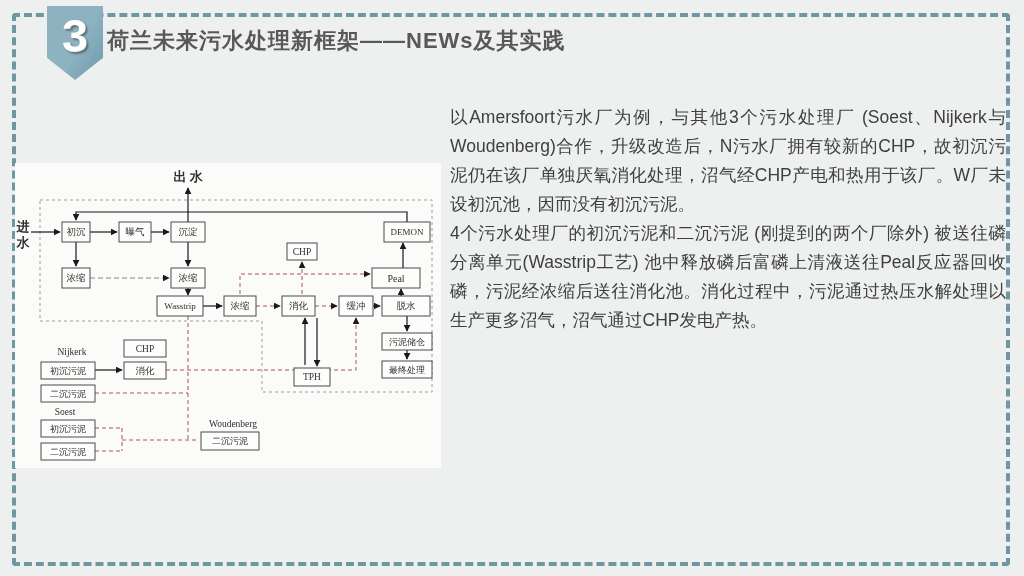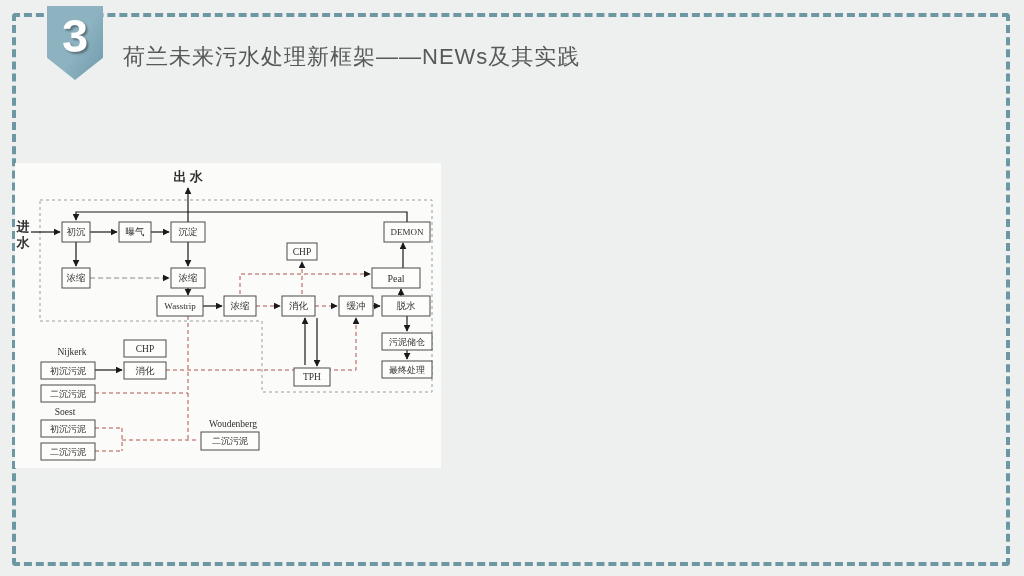--- a/index.html
+++ b/index.html
@@ -18,22 +18,22 @@
     background:linear-gradient(120deg,#8db2c0 55%,#6d9aab);
     clip-path:polygon(0 0,100% 0,100% 70%,50% 100%,0 70%);
     display:flex;justify-content:center;align-items:flex-start;
     filter:drop-shadow(2px 2px 2px rgba(0,0,0,.28));
   }
   .badge span{
     color:#ffffff;font-size:47px;font-weight:bold;line-height:60px;
     text-shadow:2px 2px 2px rgba(0,0,0,.35);
   }
   .title{
-    position:absolute;left:107px;top:26px;margin:16px;
-    font-size:22px;font-weight:normal;color:#585858;letter-spacing:1px;
+    position:absolute;left:107px;top:26px;margin:0;
+    font-size:22px;font-weight:bold;color:#585858;letter-spacing:1px;
     white-space:nowrap;
   }
   .diagram{
     position:absolute;left:15px;top:163px;width:426px;height:305px;
     background:#fbfbfa;
   }
   .diagram svg{display:block;width:100%;height:100%;}
   .text-panel{
     position:absolute;left:450px;top:103px;width:556px;
     color:#3f3f3f;font-size:17.5px;line-height:29px;
@@ -183,13 +183,15 @@
       </g>
       <text text-anchor="middle" font-family="&quot;Liberation Serif&quot;,&quot;DejaVu Serif&quot;,serif" font-size="13" font-weight="bold" fill="#2e2e2e"><tspan x="8" y="68">进</tspan><tspan x="8" y="84">水</tspan></text>
       <text x="173" y="18" text-anchor="middle" font-family="&quot;Liberation Serif&quot;,&quot;DejaVu Serif&quot;,serif" font-size="13" font-weight="bold" fill="#2e2e2e">出 水</text>
       <text x="57" y="192" text-anchor="middle" font-family="&quot;Liberation Serif&quot;,&quot;DejaVu Serif&quot;,serif" font-size="9.5" fill="#2e2e2e">Nijkerk</text>
       <text x="50" y="252" text-anchor="middle" font-family="&quot;Liberation Serif&quot;,&quot;DejaVu Serif&quot;,serif" font-size="9.5" fill="#2e2e2e">Soest</text>
       <text x="218" y="264" text-anchor="middle" font-family="&quot;Liberation Serif&quot;,&quot;DejaVu Serif&quot;,serif" font-size="9.5" fill="#2e2e2e">Woudenberg</text>
     </svg>
 </div>
 
 <div class="text-panel">
+  <p>以Amersfoort污水厂为例，与其他3个污水处理厂 (Soest、Nijkerk与Woudenberg)合作，升级改造后，N污水厂拥有较新的CHP，故初沉污泥仍在该厂单独厌氧消化处理，沼气经CHP产电和热用于该厂。W厂未设初沉池，因而没有初沉污泥。</p>
+  <p>4个污水处理厂的初沉污泥和二沉污泥 (刚提到的两个厂除外) 被送往磷分离单元(Wasstrip工艺) 池中释放磷后富磷上清液送往Peal反应器回收磷，污泥经浓缩后送往消化池。消化过程中，污泥通过热压水解处理以生产更多沼气，沼气通过CHP发电产热。</p>
 </div>
 
 </body></html>

